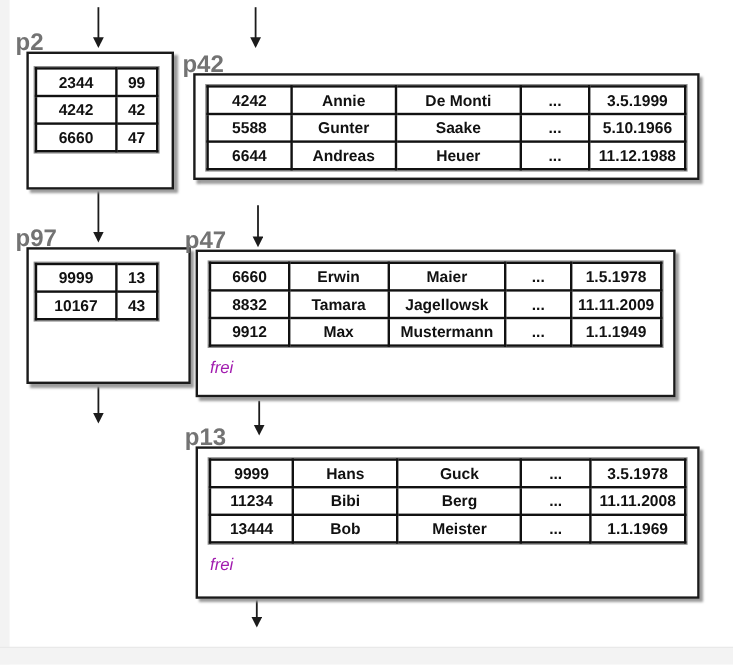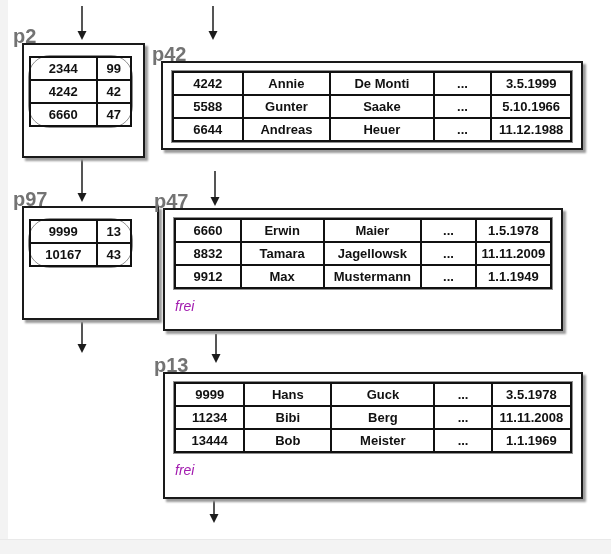--- a/index.html
+++ b/index.html
@@ -43,21 +43,21 @@
     font-size: 20px;
     font-weight: bold;
     color: #737373;
     letter-spacing: 0px;
   }
   .tframe {
     border: 1px solid #8f8f8f;
     background: #ffffff;
     box-sizing: border-box;
   }
-  .tframe.idx { width: 105px; margin: 10px 4px 0 4px; border-radius: 22px; }
+  .tframe.idx { width: 105px; margin: 10px 4px 0 4px; }
   .tframe.dat { margin: 7px 8px 0 8px; }
   table.page-table {
     border-collapse: collapse;
     table-layout: fixed;
     width: 100%;
   }
   table.page-table td {
     border: 2px solid #111111;
     text-align: center;
     vertical-align: middle;

